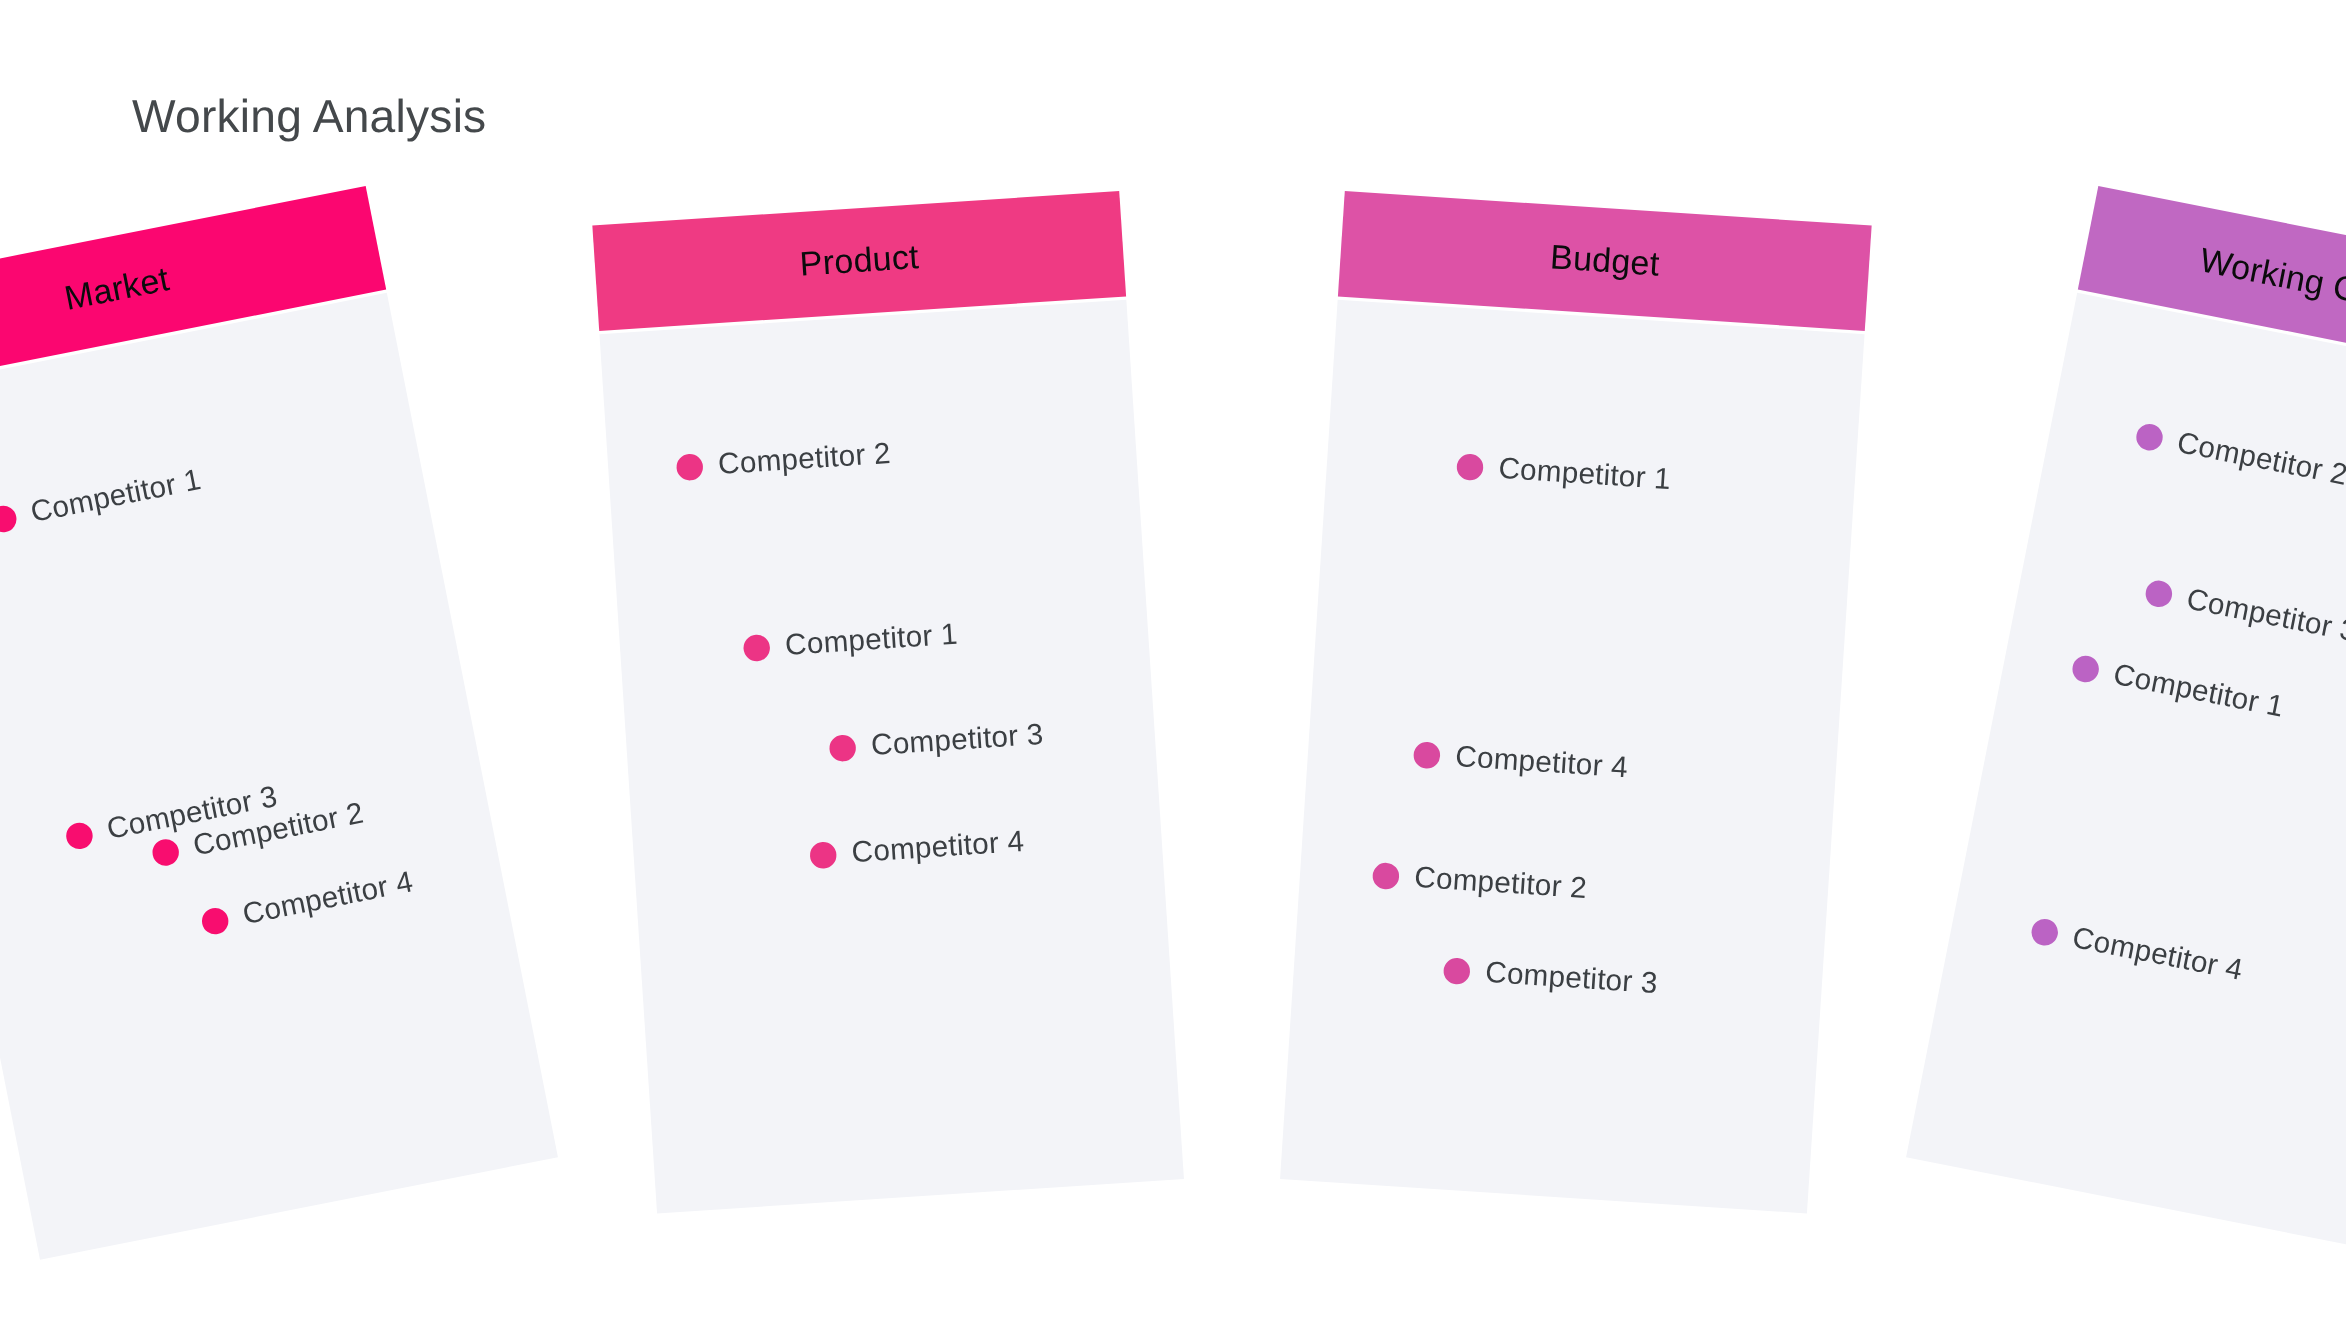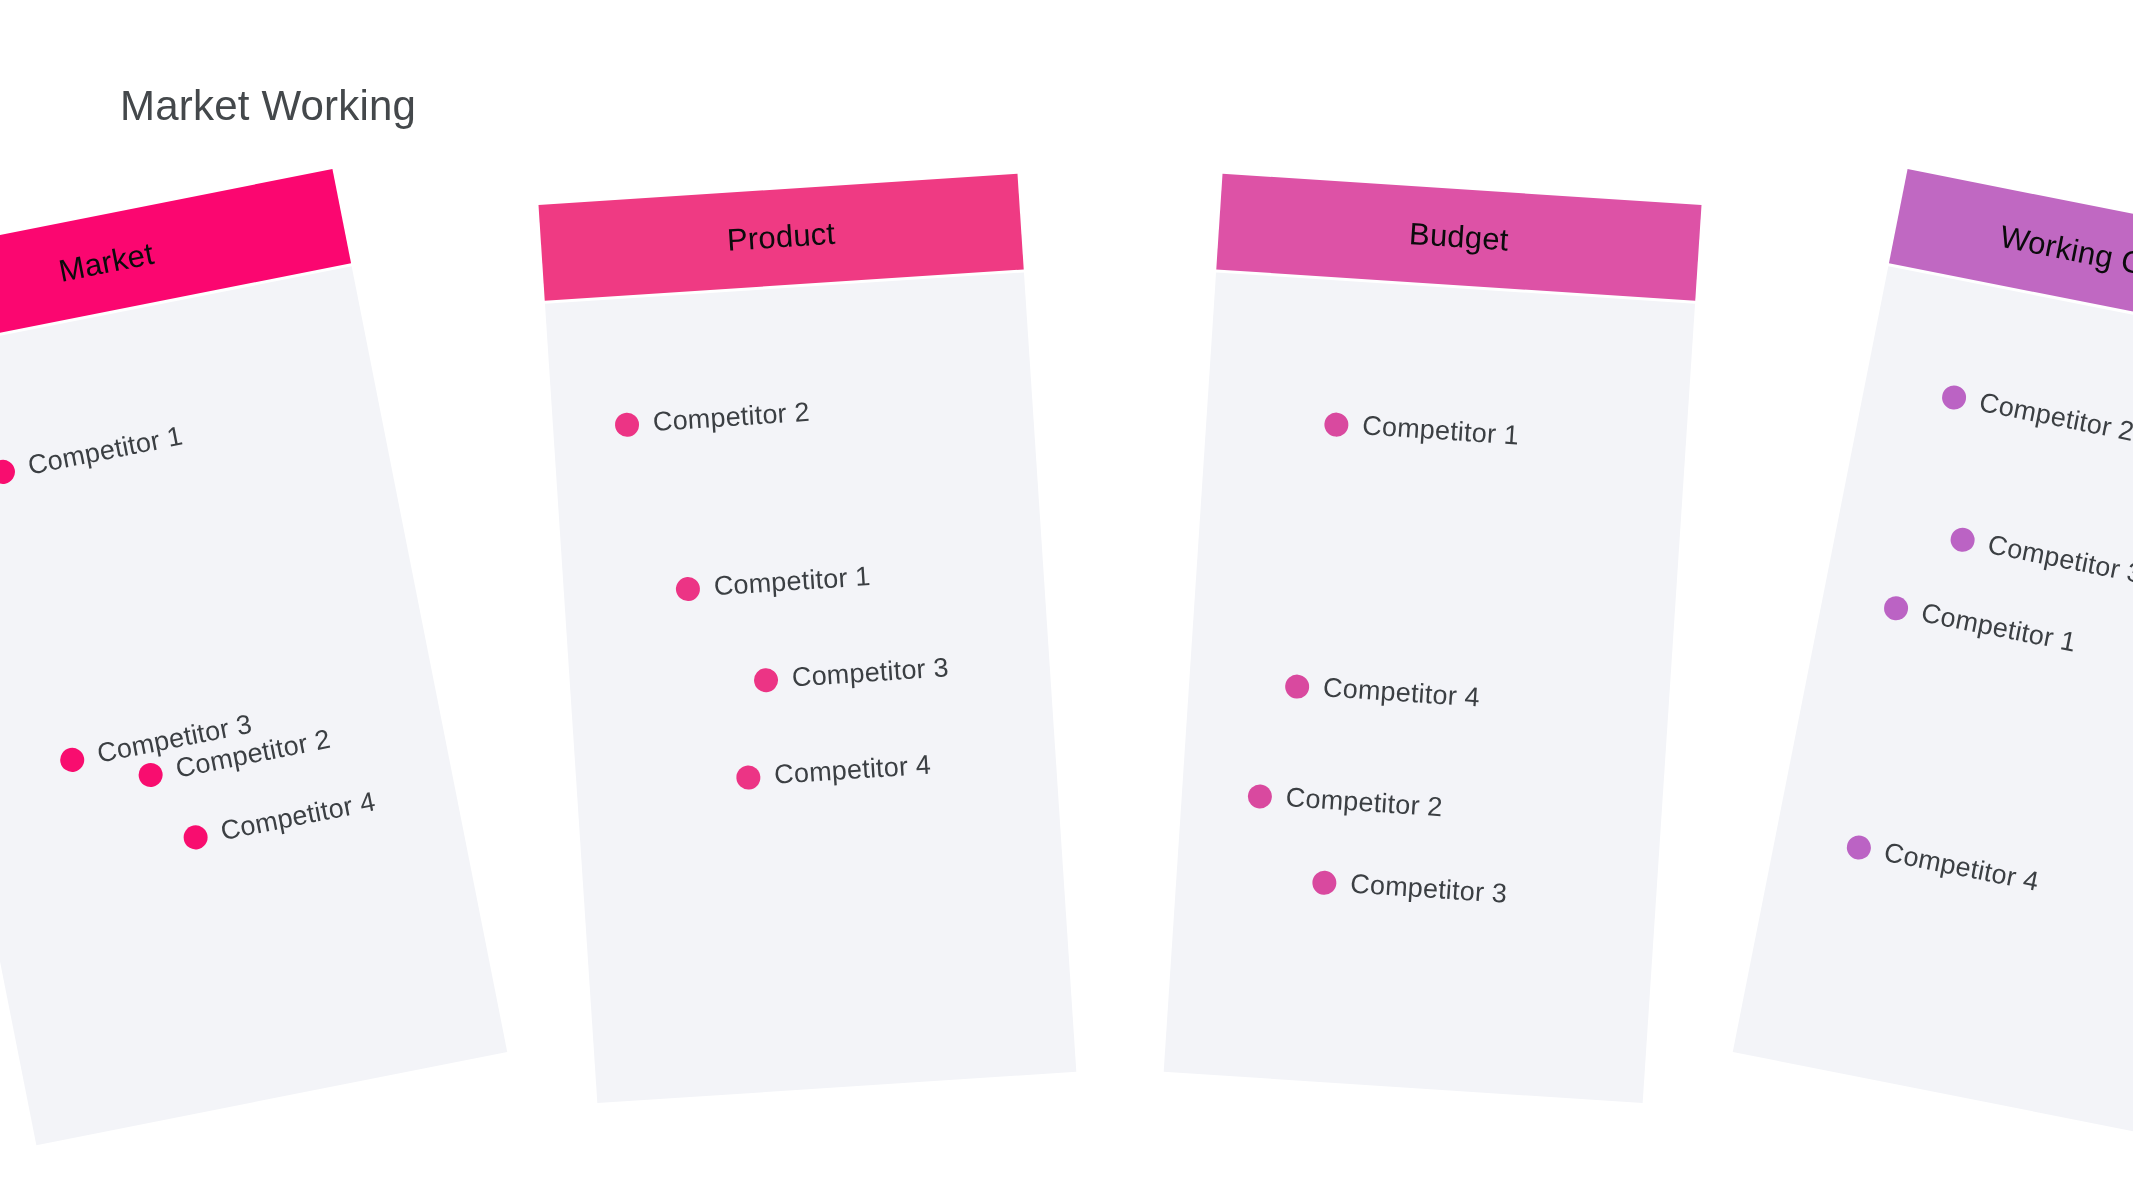--- a/index.html
+++ b/index.html
@@ -103,21 +103,21 @@
     margin-left: 14px;
     font-size: 27px;
     color: #3b3f43;
     font-weight: 400;
     letter-spacing: 0.2px;
   }
 </style>
 </head>
 <body>
 
-<div id="page-title">Market Working</div>
+<div id="page-title">Working Analysis</div>
 
 <div id="fan">
     <div class="panel p0">
       <div class="panel-body" style="background: rgb(243, 244, 248);">
         <div class="point-row" style="left: 86px; top: 118px;">
           <span class="point-dot" style="background: rgb(248, 13, 111);"></span>
           <span class="point-label">Competitor 1</span>
         </div>
         <div class="point-row" style="left: 98px; top: 414px;">
           <span class="point-dot" style="background: rgb(248, 13, 111);"></span>

